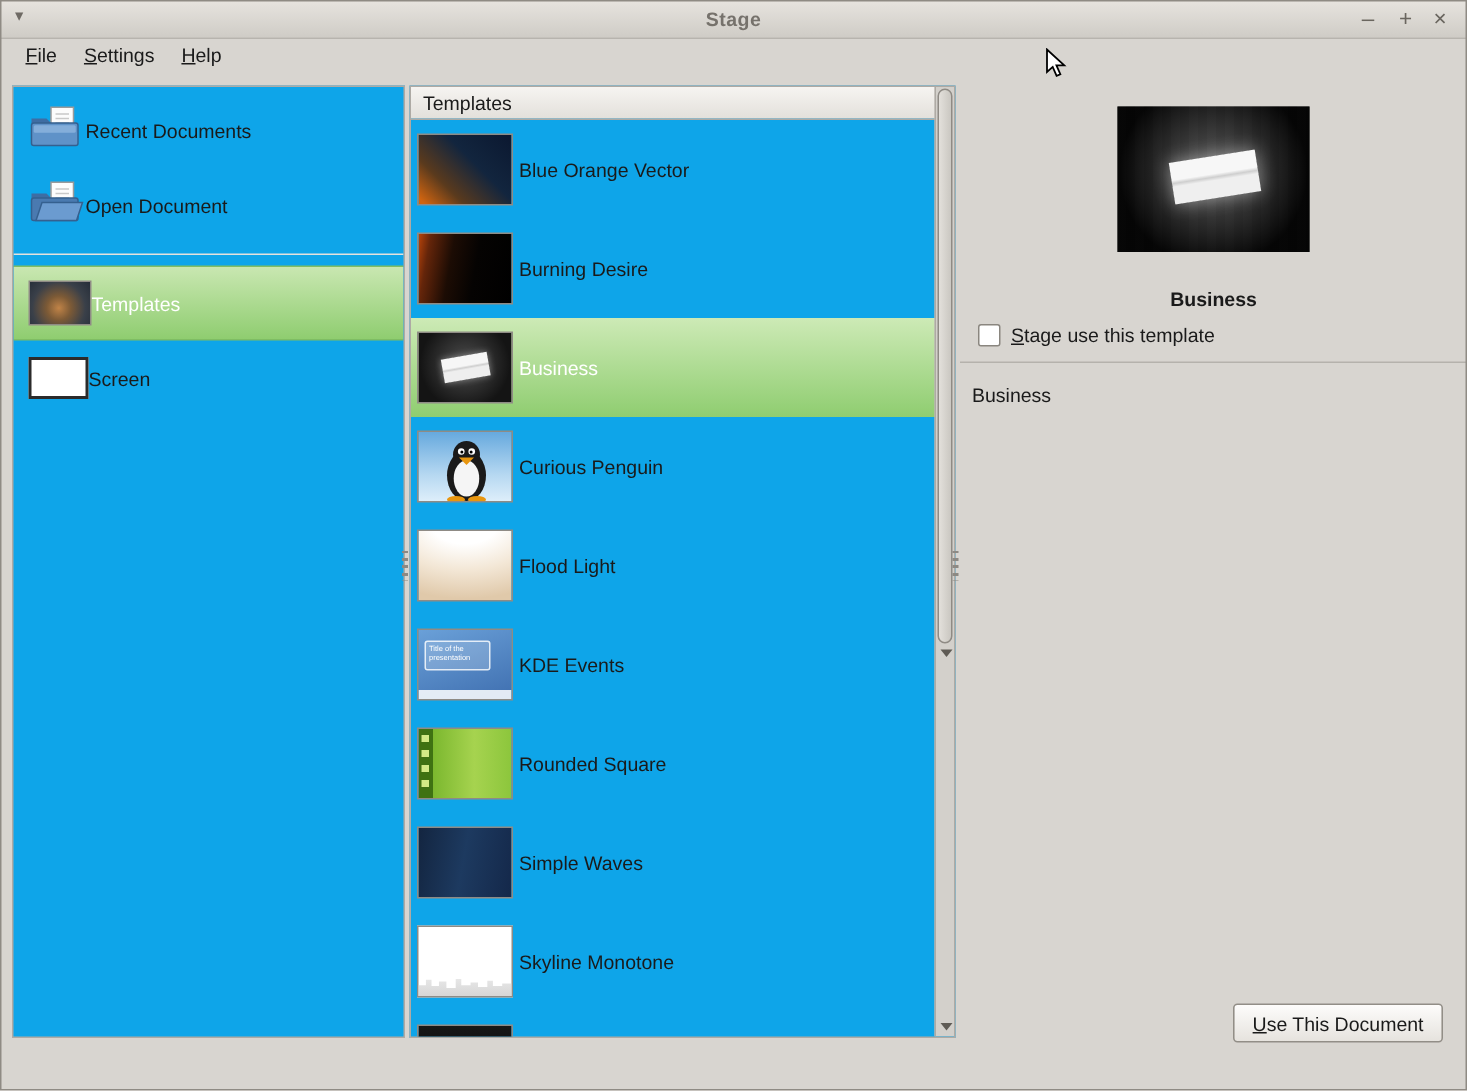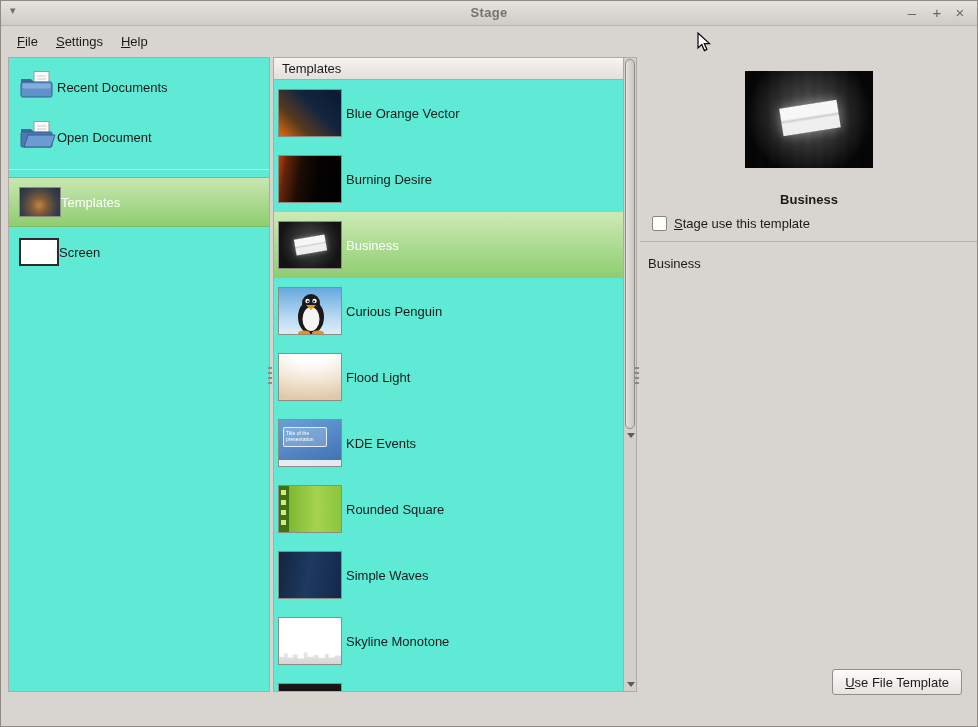--- a/index.html
+++ b/index.html
@@ -19,26 +19,26 @@
     background:linear-gradient(#e7e4df,#cfccc6); border-bottom:1px solid #b7b4ae; }
   .title { position:absolute; width:100%; top:5px; text-align:center; font-weight:bold;
     color:#76726c; letter-spacing:.3px; }
   .win-menu-arrow { position:absolute; left:10px; top:4px; color:#6e6a64; font-size:11px; }
   .win-btn { position:absolute; top:3px; width:20px; height:20px; text-align:center;
     line-height:19px; color:#6a665f; font-size:15px; }
   .btn-min { right:56px; } .btn-max { right:31px; } .btn-close { right:8px; }
 
   
   .menubar { position:absolute; top:26px; left:0; height:26px; width:100%;
-    display:flex; align-items:flex-end; padding-left:8px; }
+    display:flex; align-items:flex-start; padding-left:8px; }
   .menu-item { display:inline-block; padding:3px 9px; }
   .menu-item::first-letter { text-decoration:underline; }
 
   
-  .panel { position:absolute; background:#5eead4; border:1px solid #aeaaa4; }
+  .panel { position:absolute; background:#0ea5e9; border:1px solid #aeaaa4; }
   .left-panel { left:8px; top:57px; width:262px; height:635px; padding-top:4px; overflow:hidden; }
   .mid-panel  { left:273px; top:57px; width:364px; height:635px; overflow:hidden; }
   .right-panel{ position:absolute; left:640px; top:57px; width:338px; height:670px; }
 
   
   .side-item { height:50px; display:flex; align-items:center; padding-left:10px; }
   .side-item.selected { background:linear-gradient(#c9e7b1,#8fcd70);
     border-top:1px solid #7fbd63; border-bottom:1px solid #7fbd63; color:#fff; }
   .side-sep { height:1px; background:#e4e2dd; margin:7px 0; }
   .screen-icon { width:40px; height:28px; border:2px solid #2b2b2b; background:#fff; flex:none; }
@@ -250,21 +250,21 @@
     <div class="preview-card"></div>
   </div>
   <div class="preview-title">Business</div>
   <div class="always-row">
     <span class="checkbox"></span>
     <span class="always-label">Stage use this template</span>
   </div>
   <div class="right-divider"></div>
   <div class="desc">Business</div>
   <button class="use-btn">
-    <span class="use-btn-label">Use File Template</span>
+    <span class="use-btn-label">Use This Document</span>
   </button>
 </div>
 
 <div class="cursor">
   <svg width="15" height="21" viewBox="0 0 15 21">
     <path d="M1 1 L1 16 L4.8 12.6 L7.4 18.6 L9.9 17.5 L7.3 11.6 L12.5 11.6 Z" fill="#ffffff" stroke="#000000" stroke-width="1.2"></path>
   </svg>
 </div>
 
 </body></html>

